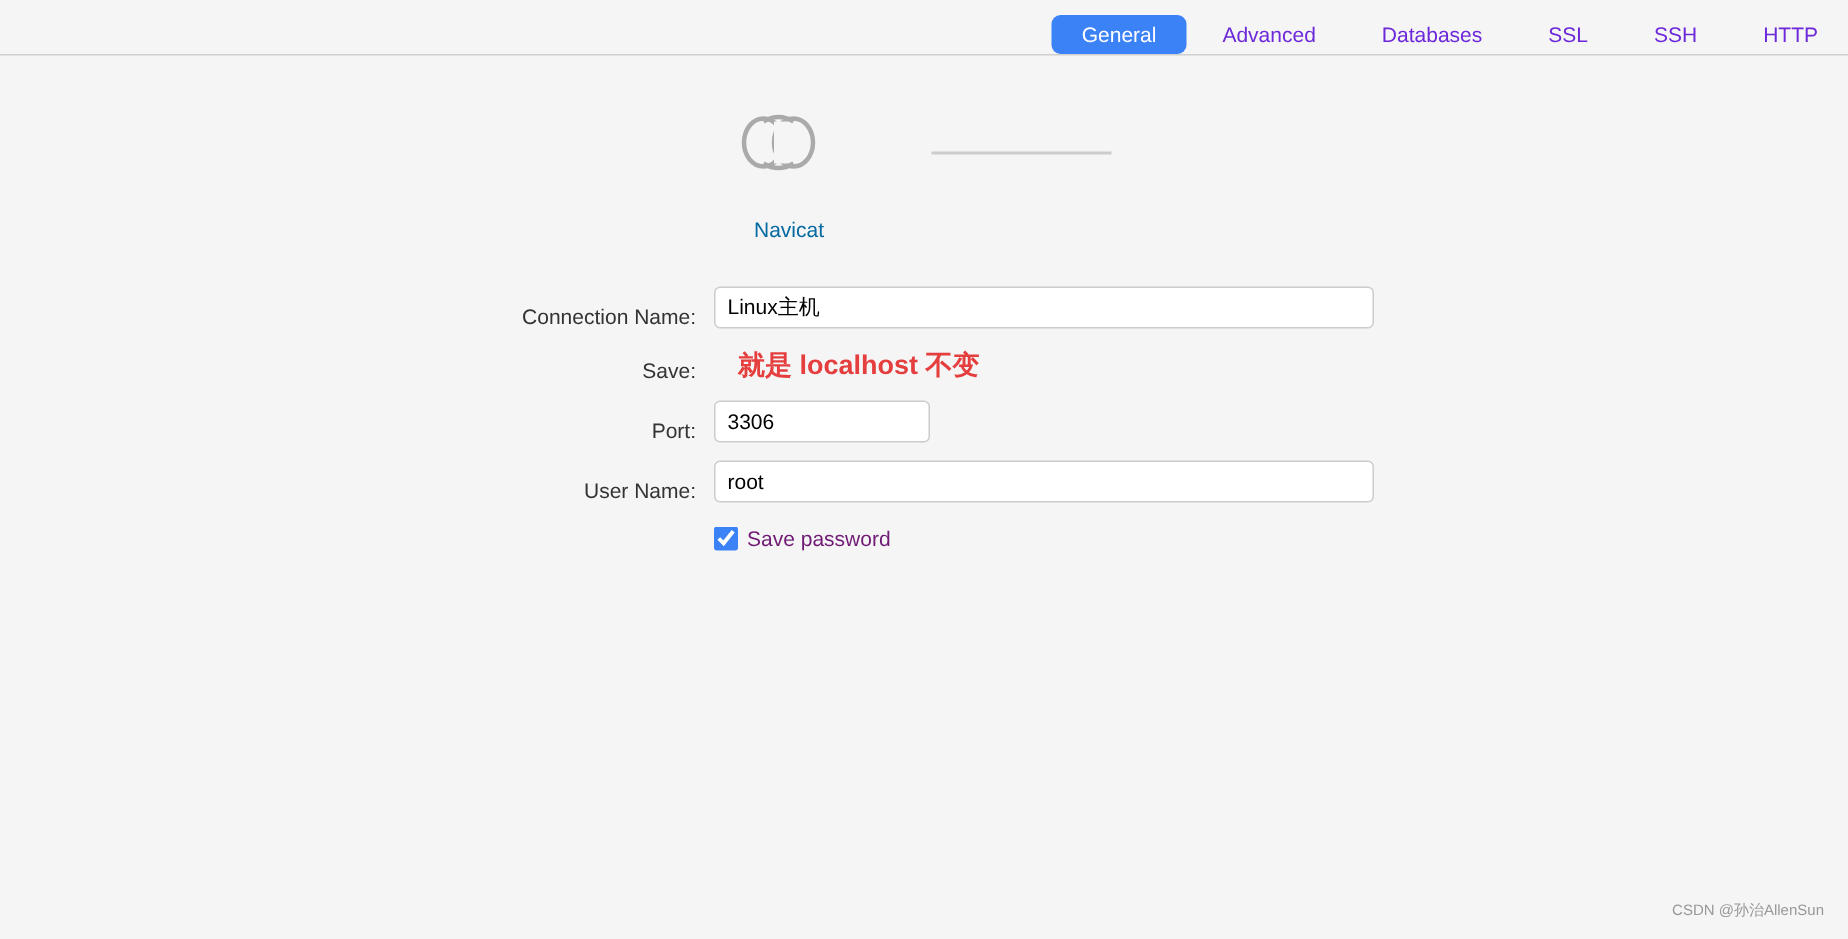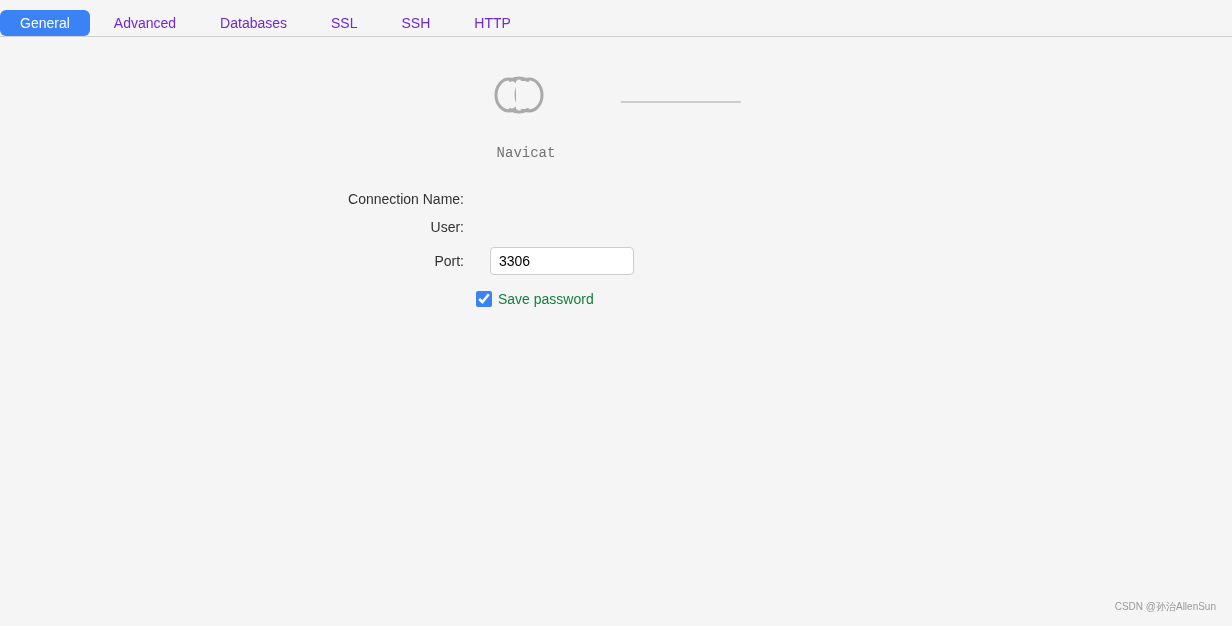--- a/index.html
+++ b/index.html
@@ -23,21 +23,21 @@
       height: 626px;
       background: #f5f5f5;
       display: flex;
       flex-direction: column;
     }
 
     
     .tab-bar {
       display: flex;
       align-items: center;
-      justify-content: flex-start;
+      justify-content: flex-end;
       padding: 10px 0 0 0;
       background: #f5f5f5;
       border-bottom: 1px solid #d0d0d0;
       gap: 4px;
     }
 
     .tab-btn {
       padding: 5px 20px;
       border-radius: 6px;
       border: none;
@@ -74,22 +74,21 @@
 
     .illustration-item {
       display: flex;
       flex-direction: column;
       align-items: center;
       gap: 8px;
     }
 
     .illustration-item span {
       font-size: 14px;
-      color: #737373;
-      font-family: Liberation Mono, monospace;
+      color: #0369a1;
     }
 
     .connector-line {
       width: 120px;
       height: 2px;
       background: #ccc;
       margin-bottom: 24px;
     }
 
     
@@ -106,22 +105,21 @@
     
     .form {
       display: flex;
       flex-direction: column;
       gap: 12px;
       width: 600px;
     }
 
     .form-row {
       display: flex;
-      align-items: center;
-      gap: 14px;
+      align-items: flex-end;
     }
 
     .form-label {
       text-align: right;
       width: 160px;
       padding-right: 12px;
       font-size: 14px;
       color: #333;
       flex-shrink: 0;
     }
@@ -164,21 +162,21 @@
     }
 
     .checkbox-row input[type="checkbox"] {
       width: 16px;
       height: 16px;
       accent-color: #3b82f6;
     }
 
     .checkbox-row label {
       font-size: 14px;
-      color: #15803d;
+      color: #701a75;
     }
 
     
     .watermark {
       position: absolute;
       bottom: 12px;
       right: 16px;
       font-size: 10px;
       color: #999;
     }
@@ -217,31 +215,37 @@
       </div>
 
       <div class="connector-line"></div>
 
     </div>
 
     <div class="form">
 
       <div class="form-row">
         <label class="form-label">Connection Name:</label>
-      </div>
-
-      <div class="form-row">
-        <label class="form-label">User:</label>
+        <input class="form-input" type="text" value="Linux主机" style="">
+      </div>
+
+      <div class="form-row">
+        <label class="form-label">Save:</label>
+        <span class="annotation-text">就是 localhost 不变</span>
       </div>
 
       <div class="form-row">
         <label class="form-label">Port:</label>
         <input class="form-input port-input" type="text" value="3306" style="">
       </div>
 
+      <div class="form-row">
+        <label class="form-label">User Name:</label>
+        <input class="form-input" type="text" value="root" style="">
+      </div>
 
 
       <div class="checkbox-row">
         <input type="checkbox" id="save-pw" checked="" style="">
         <label for="save-pw">Save password</label>
       </div>
 
     </div>
 
     <div class="watermark">CSDN @孙治AllenSun</div>

